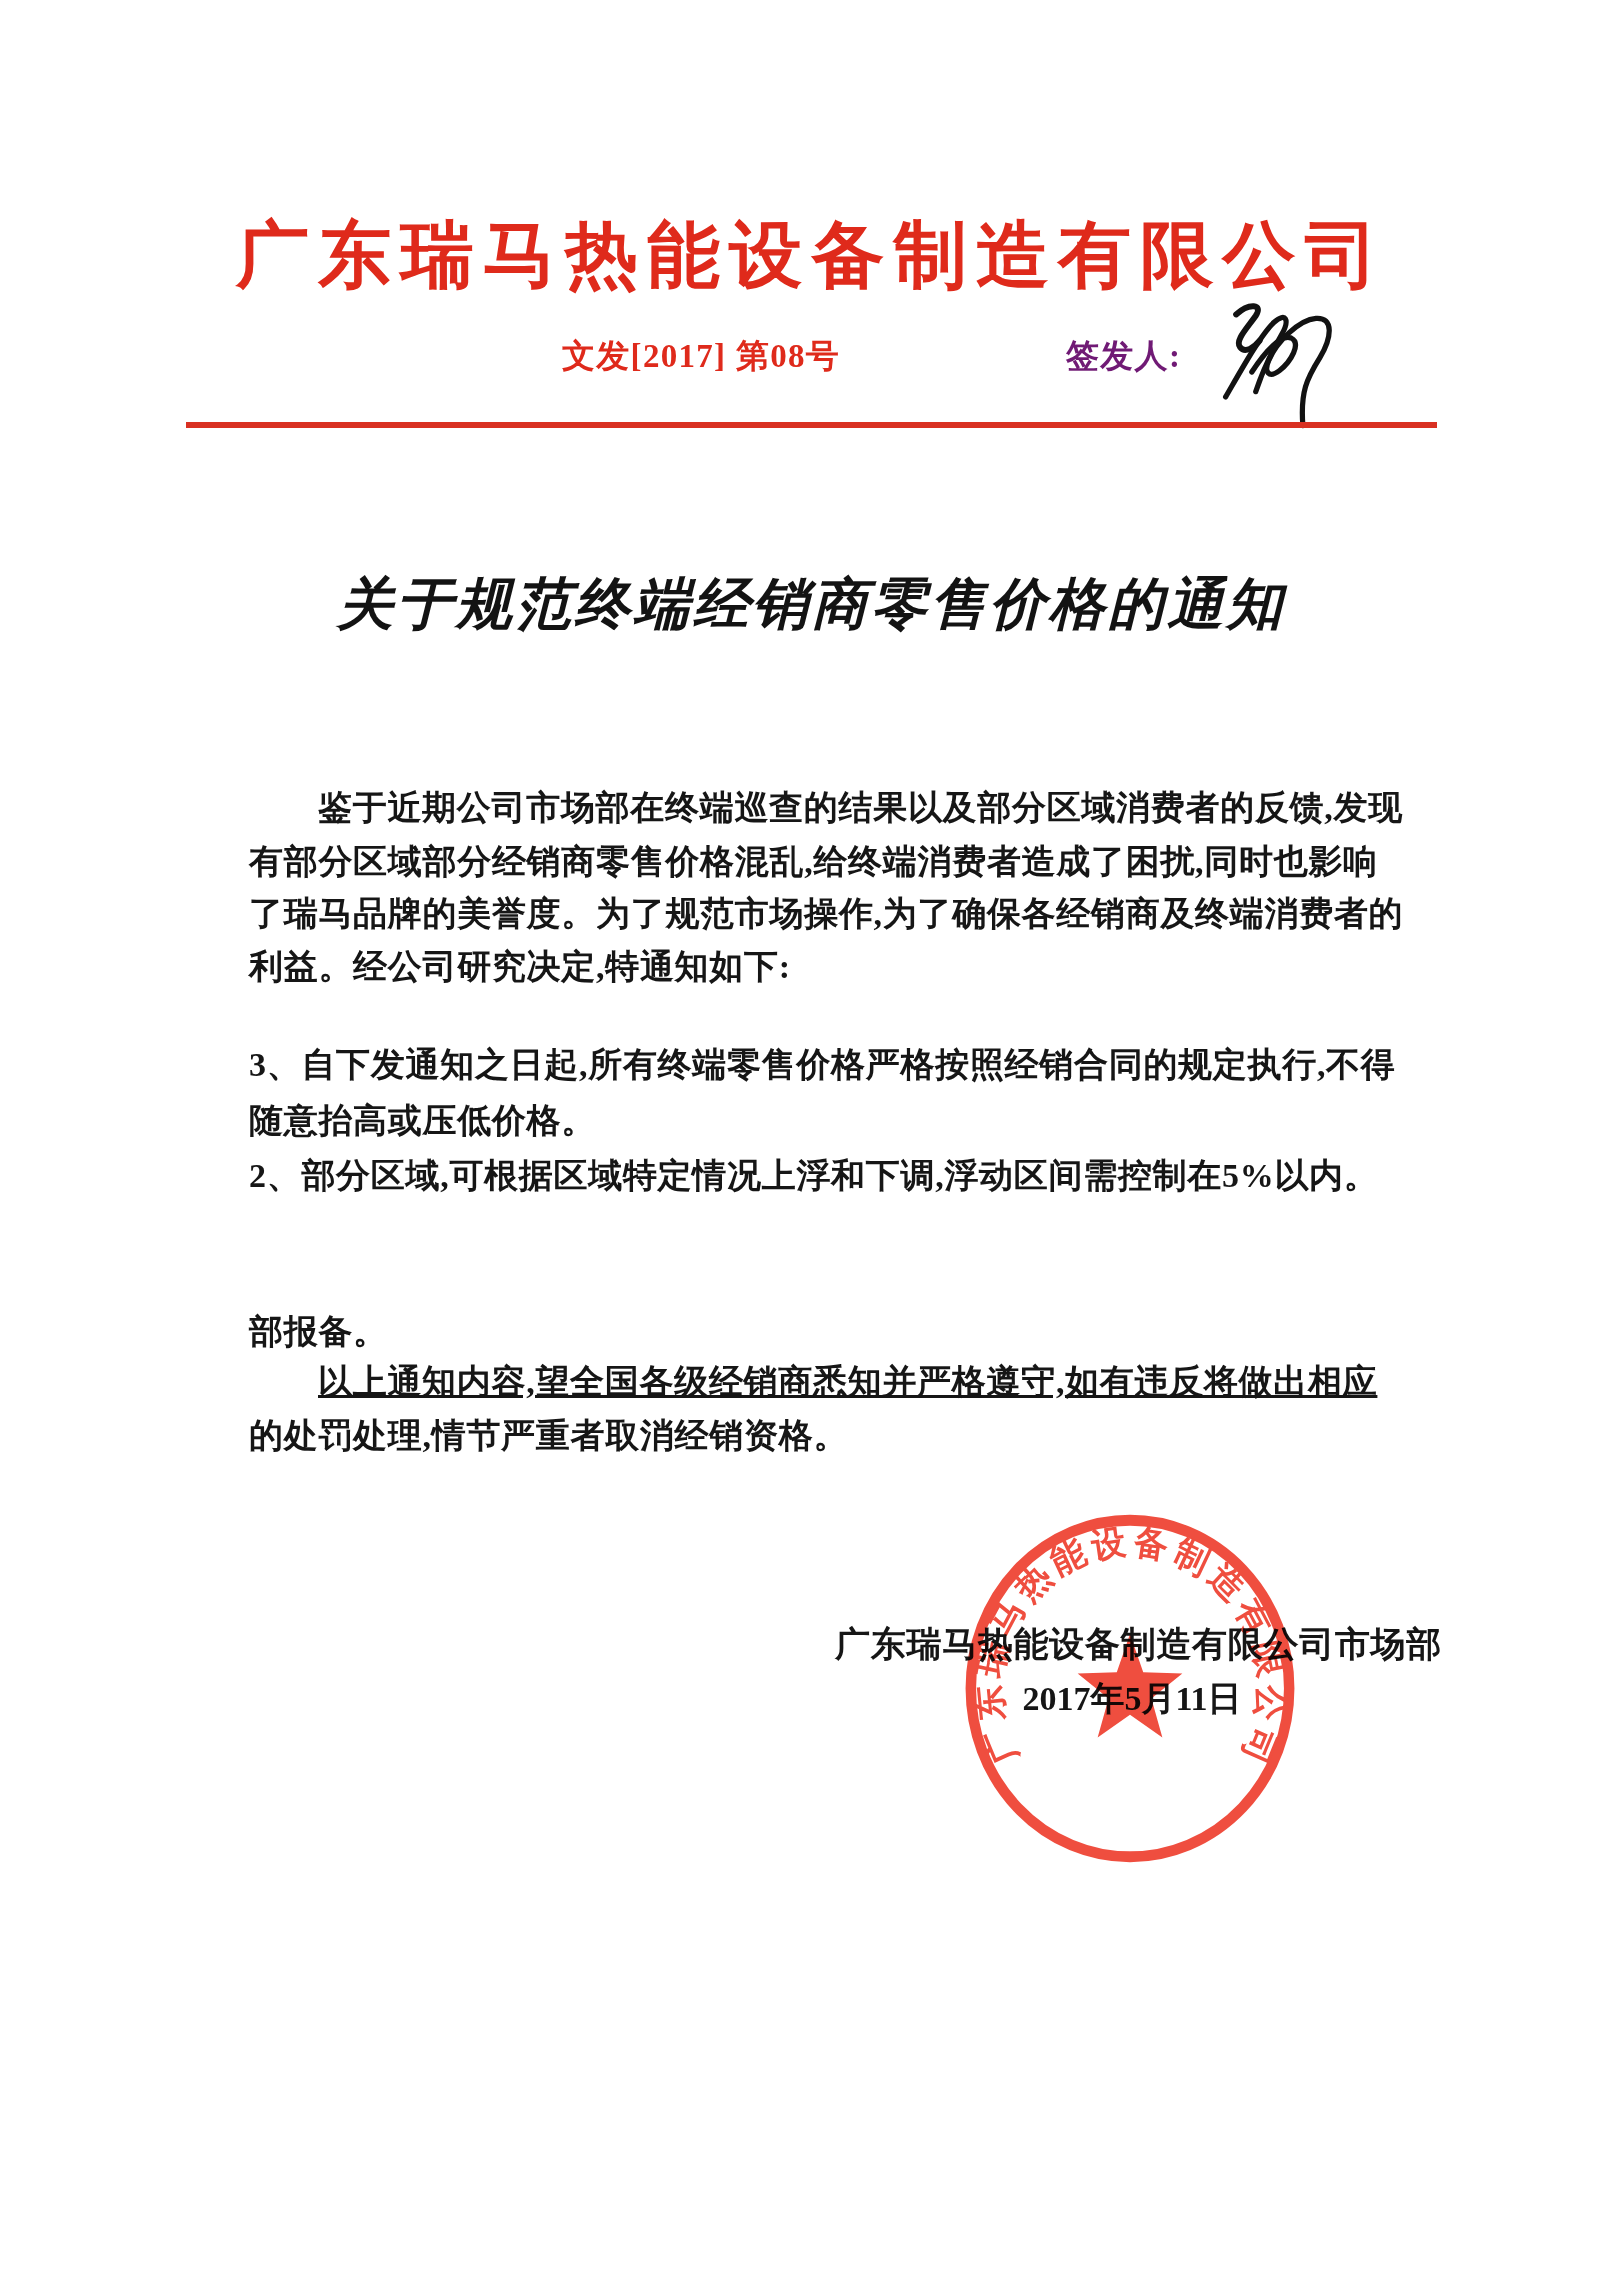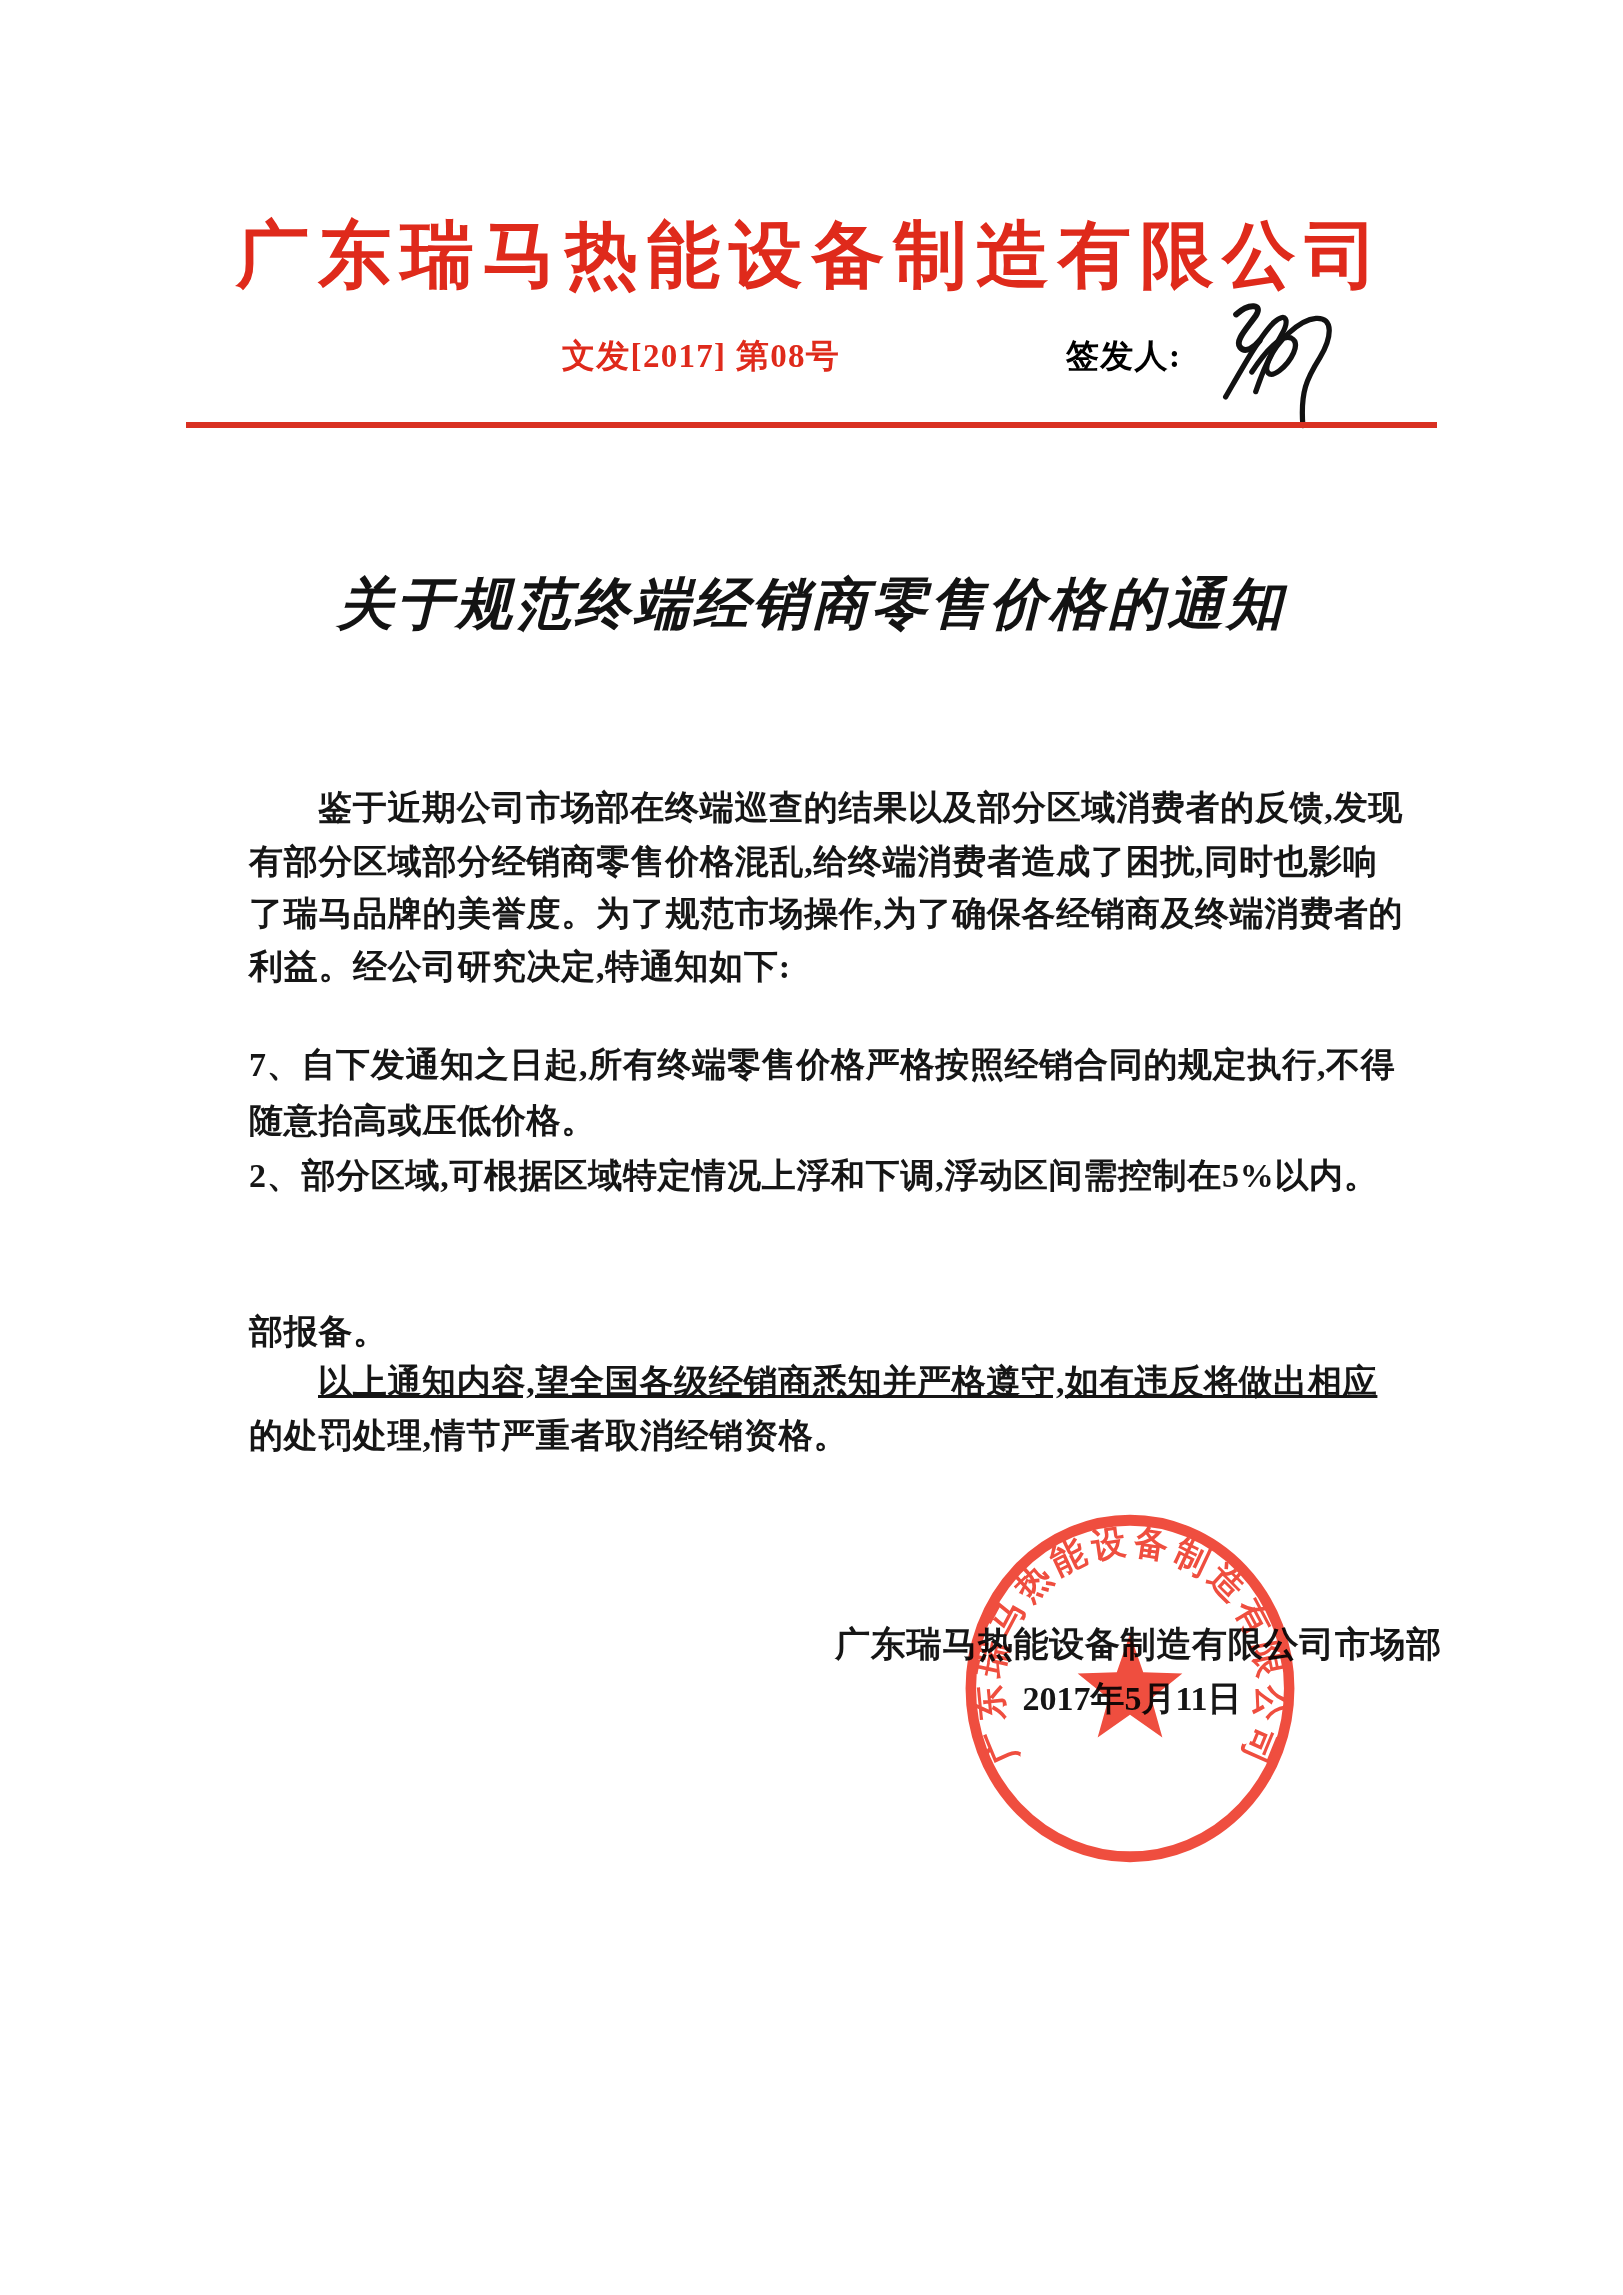--- a/index.html
+++ b/index.html
@@ -38,21 +38,21 @@
     white-space: nowrap;
   }
 
   .issuer-label {
     position: absolute;
     left: 1066px;
     top: 334px;
     font-size: 33px;
     font-weight: bold;
     letter-spacing: 1.3px;
-    color: #000000;
+    color: #701a75;
     white-space: nowrap;
   }
 
   .signature-svg {
     position: absolute;
     left: 1206px;
     top: 300px;
     width: 144px;
     height: 131px;
   }
@@ -168,21 +168,21 @@
   <div class="red-rule"></div>
 
   <div class="doc-title">关于规范终端经销商零售价格的通知</div>
 
 
   <div class="bline indent intro-0">鉴于近期公司市场部在终端巡查的结果以及部分区域消费者的反馈,发现</div>
   <div class="bline intro-1">有部分区域部分经销商零售价格混乱,给终端消费者造成了困扰,同时也影响</div>
   <div class="bline intro-2">了瑞马品牌的美誉度。为了规范市场操作,为了确保各经销商及终端消费者的</div>
   <div class="bline intro-3">利益。经公司研究决定,特通知如下:</div>
 
-  <div class="bline item-0">7、自下发通知之日起,所有终端零售价格严格按照经销合同的规定执行,不得</div>
+  <div class="bline item-0">3、自下发通知之日起,所有终端零售价格严格按照经销合同的规定执行,不得</div>
   <div class="bline item-1">随意抬高或压低价格。</div>
   <div class="bline item-2">2、部分区域,可根据区域特定情况上浮和下调,浮动区间需控制在5%以内。</div>
   <div class="bline item-4">部报备。</div>
 
   <div class="bline indent close-0">以上通知内容,望全国各级经销商悉知并严格遵守,如有违反将做出相应</div>
   <div class="bline close-1">的处罚处理,情节严重者取消经销资格。</div>
 
   <div class="signoff-dept">广东瑞马热能设备制造有限公司市场部</div>
   <div class="signoff-date">2017年5月11日</div>
 

